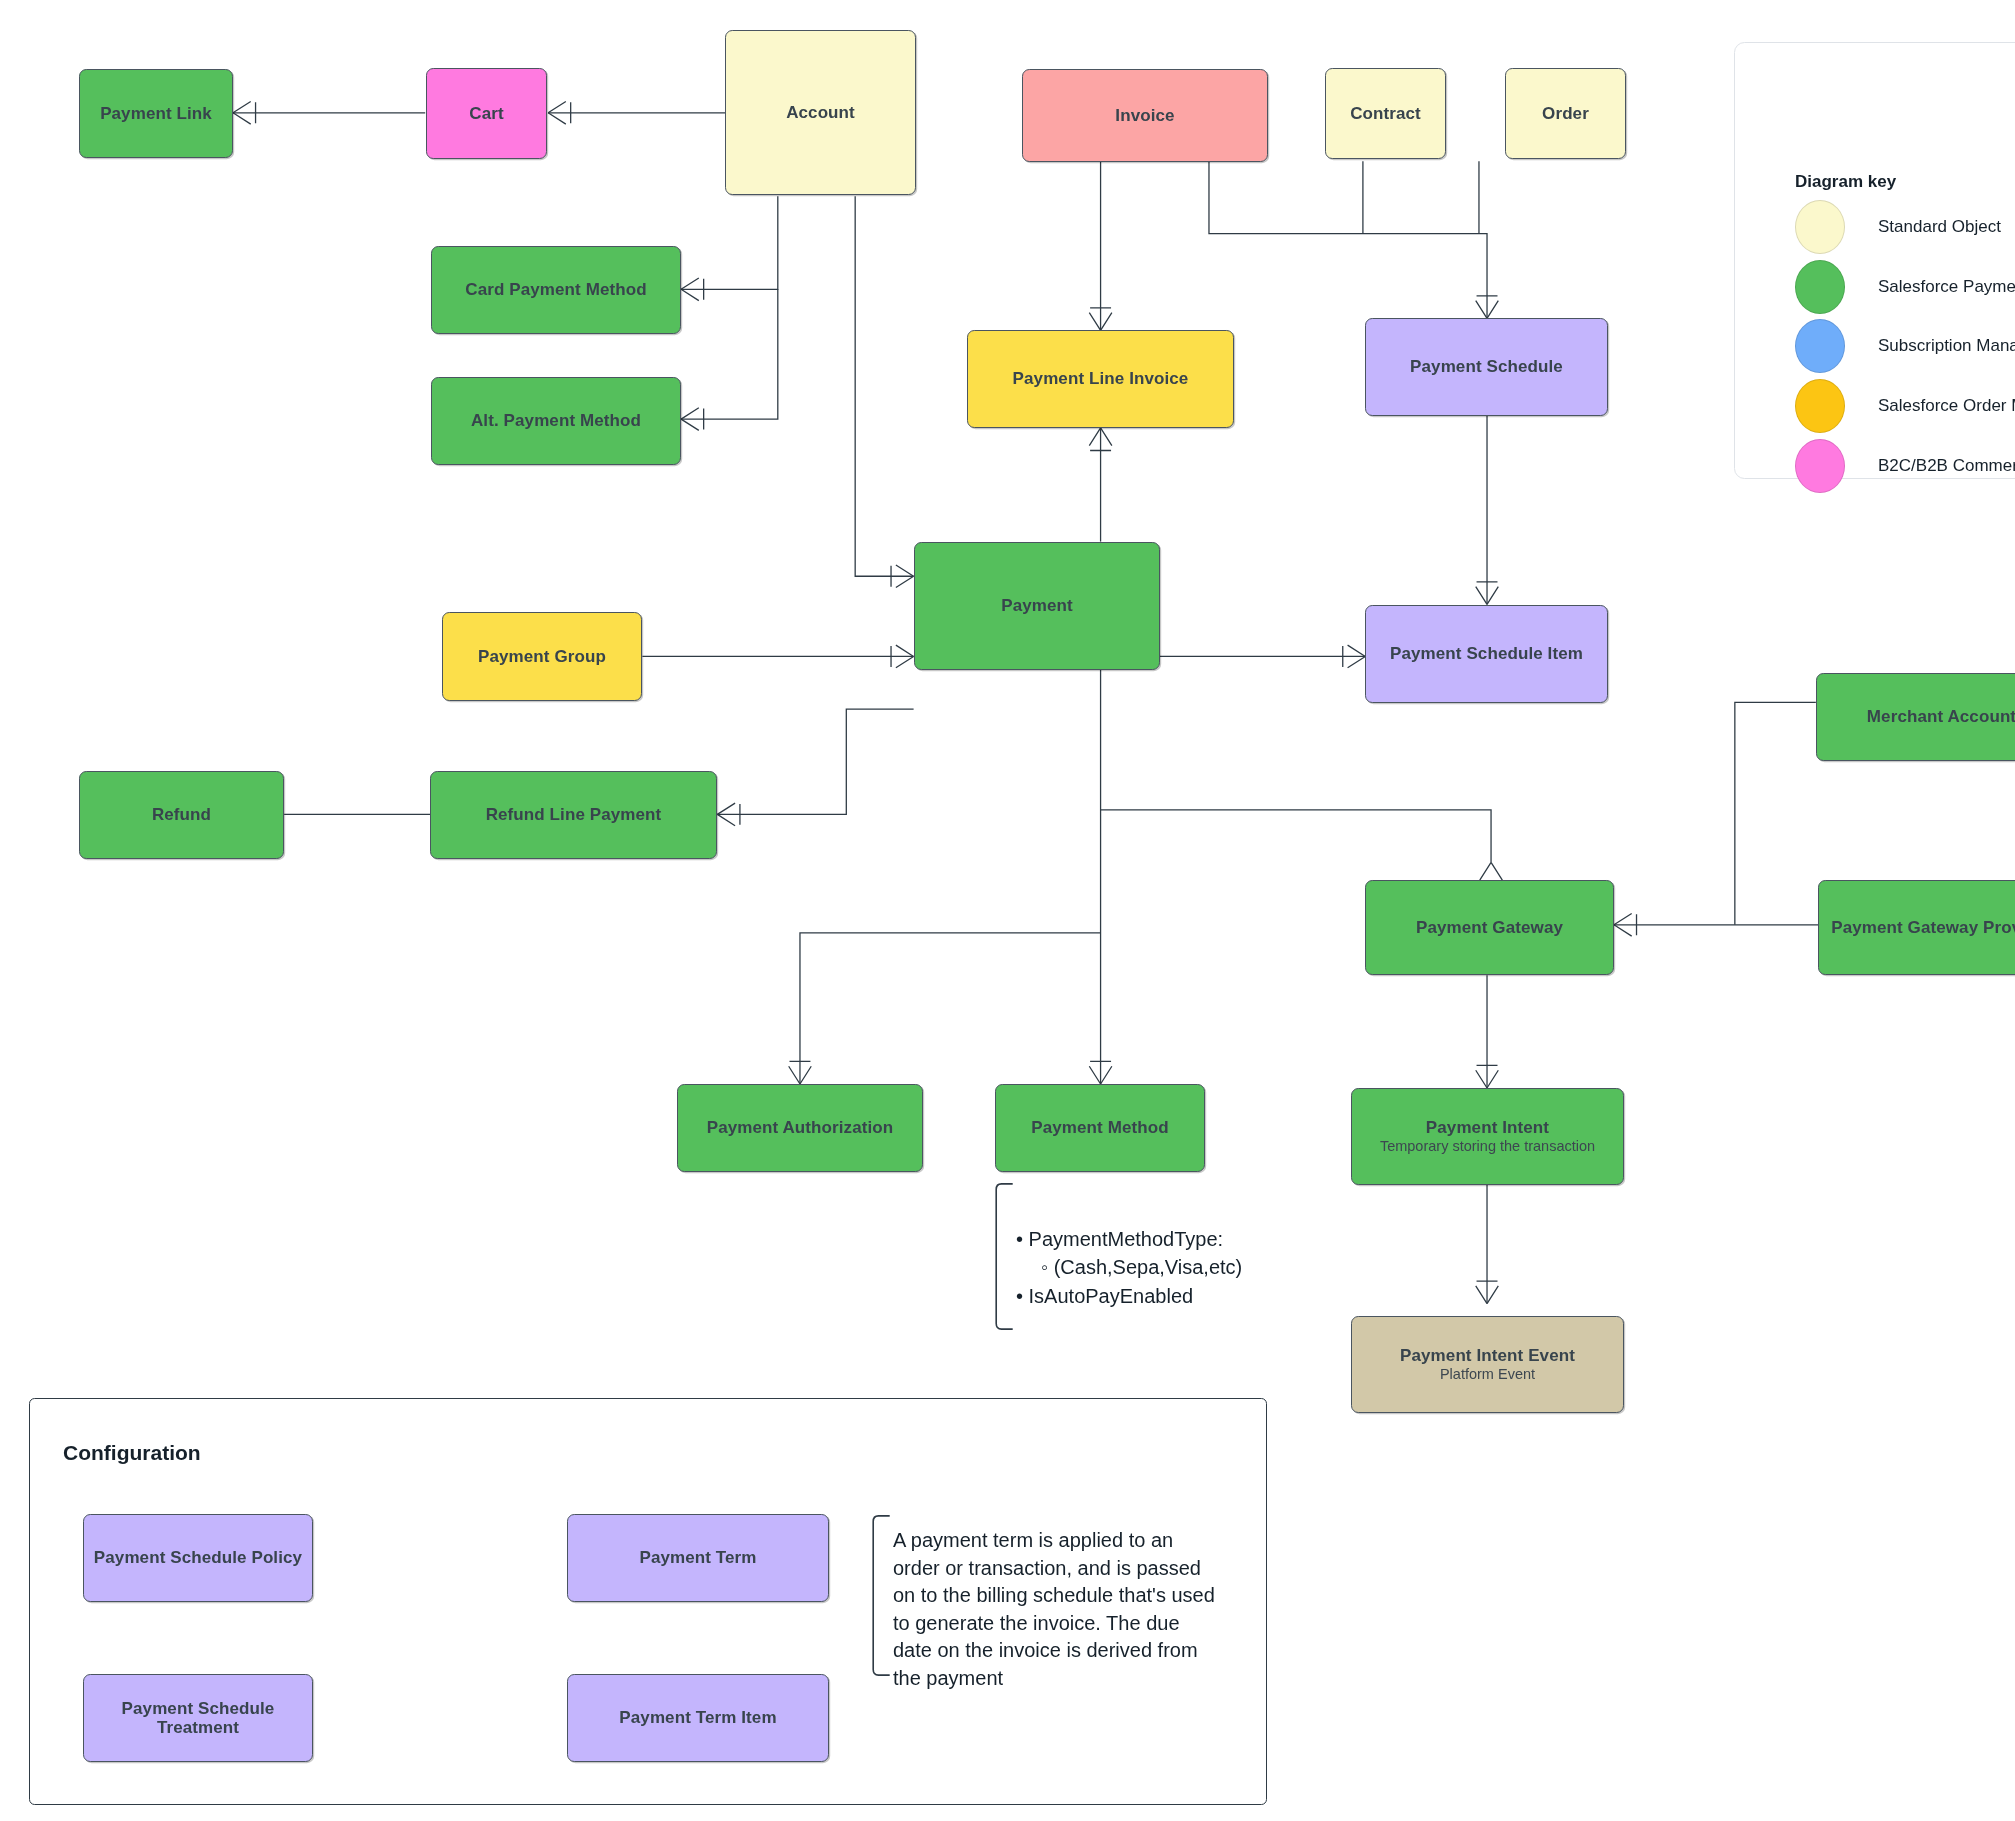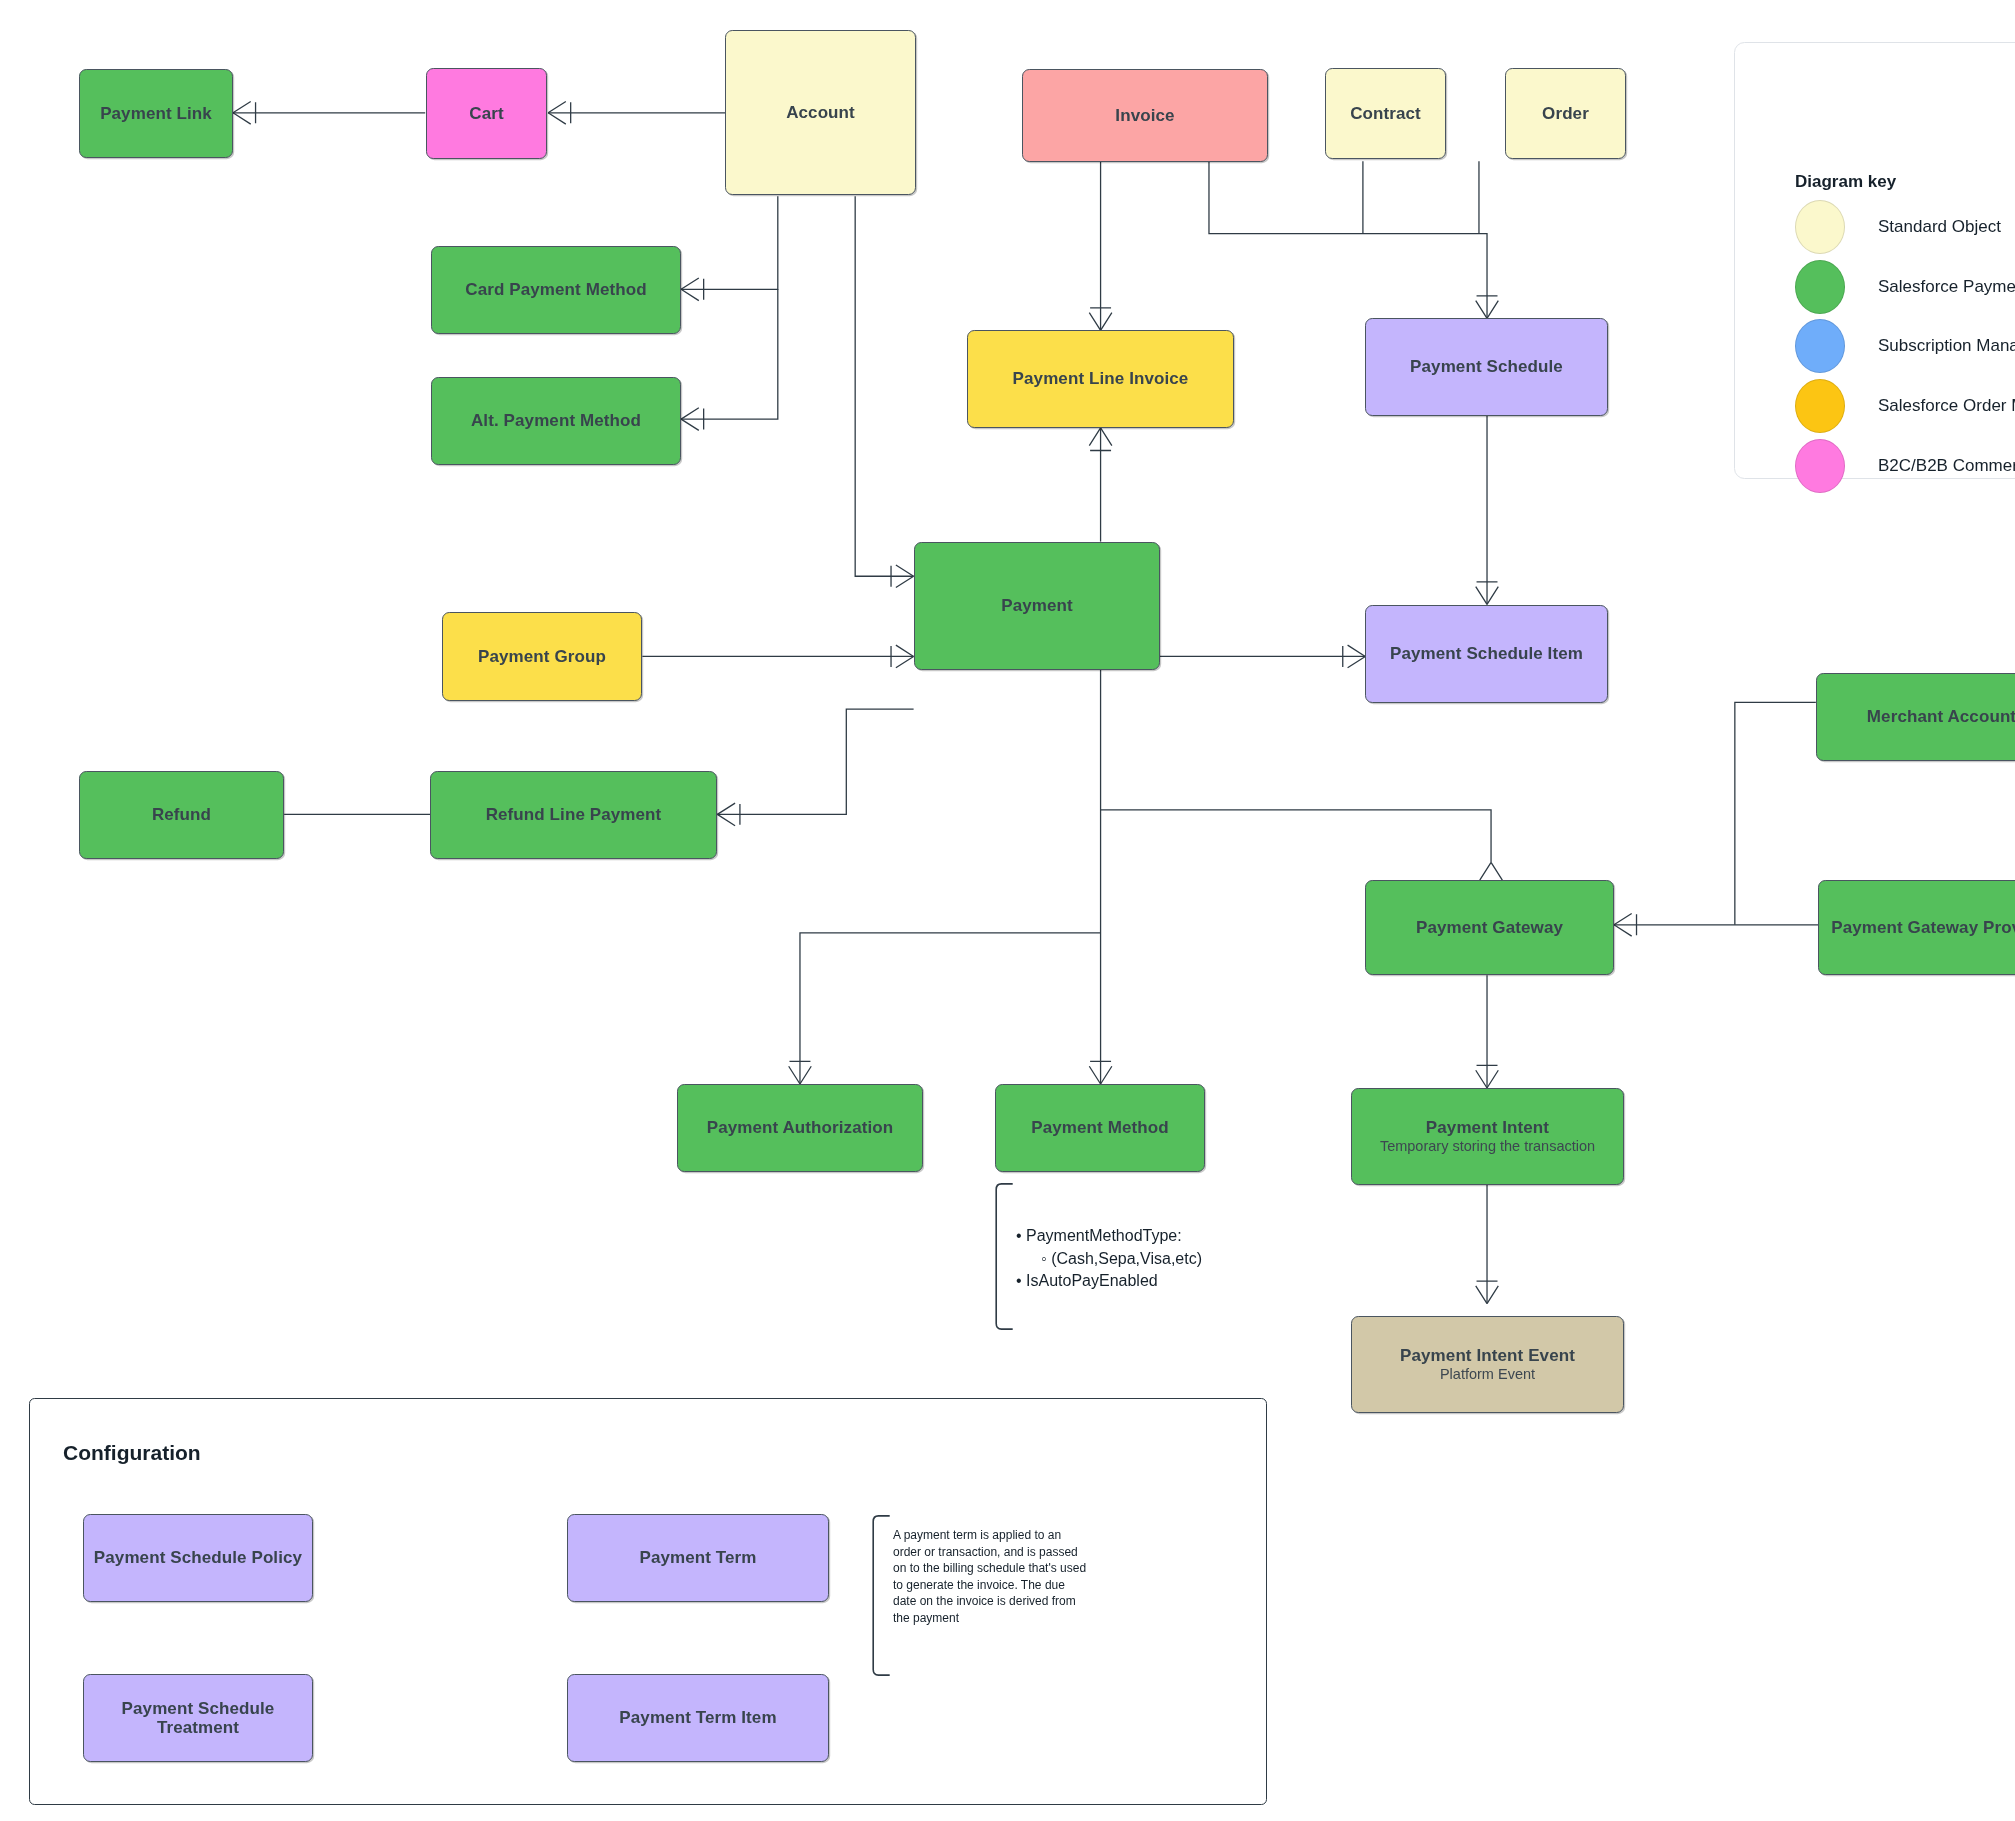--- a/index.html
+++ b/index.html
@@ -48,24 +48,24 @@
   #config{
     position:absolute;left:29px;top:1398px;width:1238px;height:407px;
     border:1.2px solid #2f3b45;border-radius:5.6px;background:#fff;box-sizing:border-box;
   }
   #config .ctitle{
     position:absolute;left:33px;top:42px;font-size:21px;font-weight:bold;color:#16212b;
   }
 
   
   .note{position:absolute;color:#16212b;}
-  .note .nline{font-size:12px;line-height:1.38;}
+  .note .nline{font-size:20px;line-height:1.38;}
   .bracket{position:absolute;}
   .bracket svg{display:block;}
-  .bullets{position:absolute;color:#16212b;font-size:16px;line-height:1.42;}
+  .bullets{position:absolute;color:#16212b;font-size:20px;line-height:1.42;}
   .bullets .b1{padding-left:0;}
   .bullets .b2{padding-left:25px;}
 </style>
 </head>
 <body>
 
 <div id="stage">
 
   <svg id="edges" viewBox="0 0 5747 4519">
     <g>

